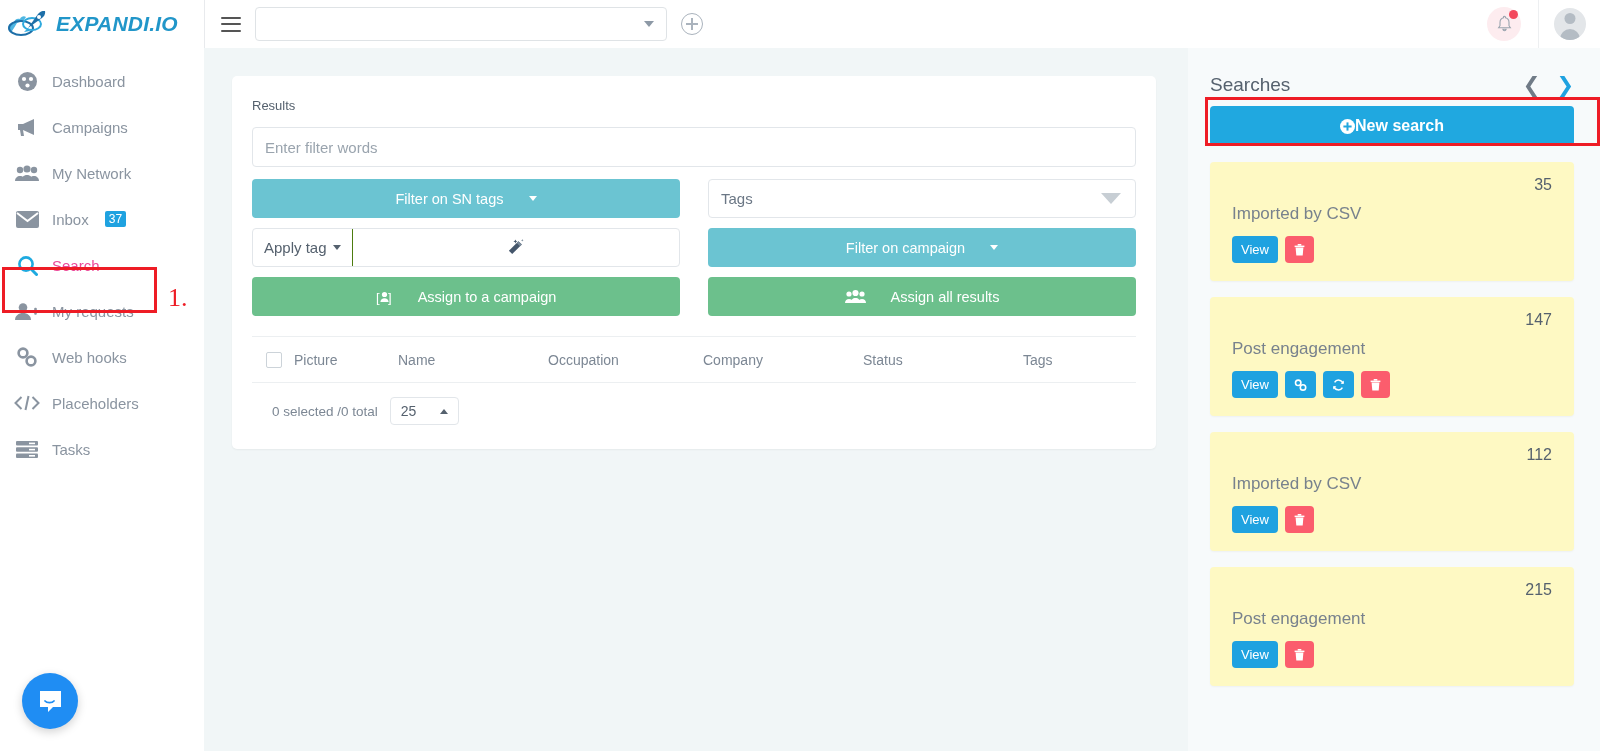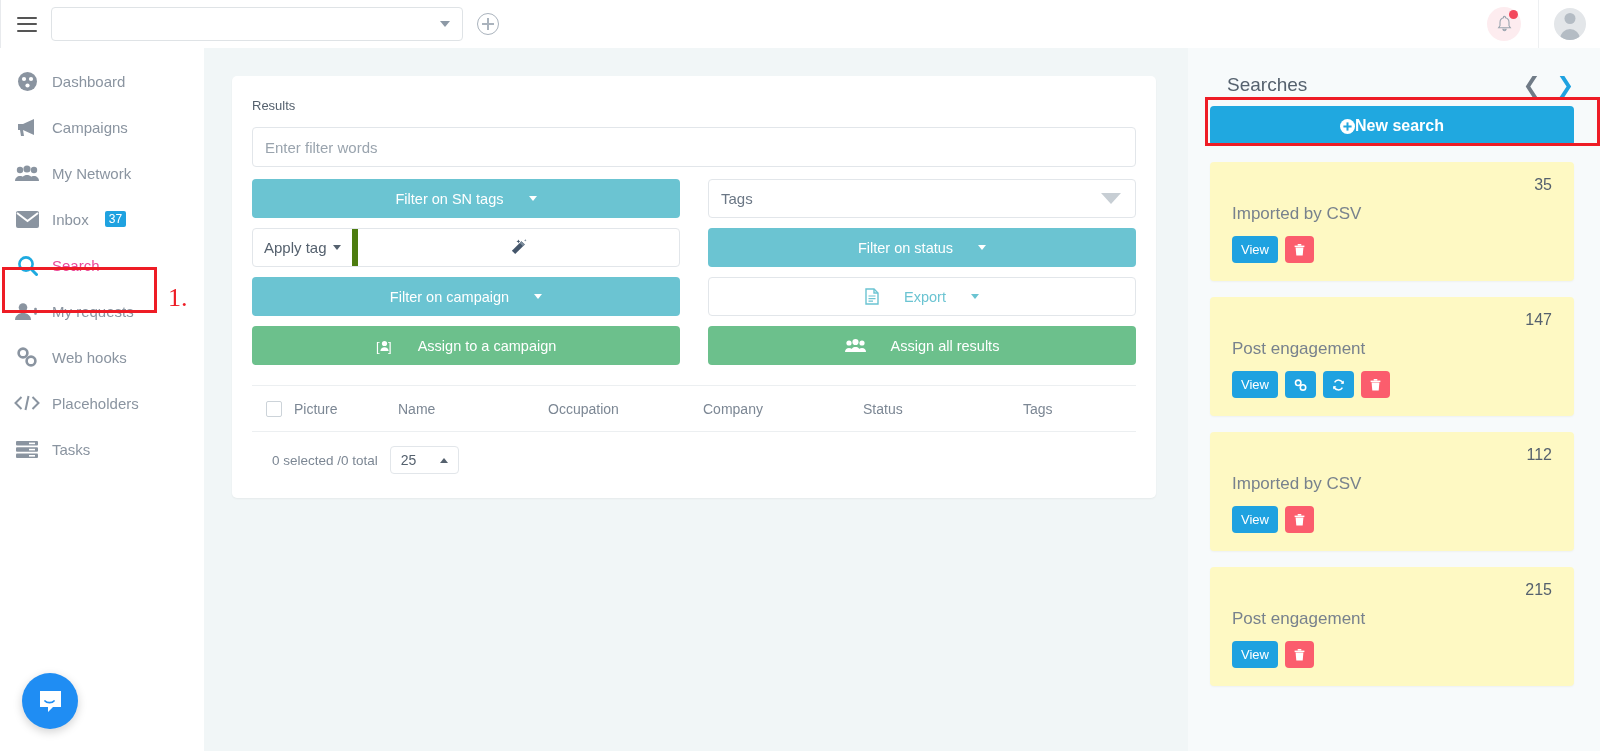--- a/index.html
+++ b/index.html
@@ -67,36 +67,36 @@
   .btn-teal { background: #6bc4d2; color: #fff; }
   .btn-green { background: #6cc08c; color: #fff; }
   .btn-outline { background: #fff; border: 1px solid #e2e6ea; color: #6bc4d2; }
   .caret-down { width: 0; height: 0; border-left: 4.5px solid transparent; border-right: 4.5px solid transparent; border-top: 5.5px solid currentColor; display:inline-block; }
   .select-box { height: 39px; border: 1px solid #e2e6ea; border-radius: 4px; background: #fff;
      display: flex; align-items: center; padding: 0 12px; font-size: 15px; color: #6b7785; position: relative; cursor: pointer; }
   .select-box .big-caret { position: absolute; right: 14px; width:0;height:0;
      border-left: 10px solid transparent; border-right: 10px solid transparent; border-top: 11px solid #c7ced4; }
   .applytag { height: 39px; display: flex; border: 1px solid #e2e6ea; border-radius: 4px; overflow: hidden; background: #fff; }
   .applytag .left { padding: 0 11px; display: flex; align-items: center; gap: 6px; font-size: 15px; color: #55616e;
-      border-right: 6px solid #4d7c0f; cursor: pointer; white-space: nowrap; }
+      border-right: 1px solid #4d7c0f; cursor: pointer; white-space: nowrap; }
   .applytag .right { flex: 1; display: flex; align-items: center; justify-content: center; }
 
   table.results { width: 100%; border-collapse: collapse; margin-top: 20px; }
   table.results th { text-align: left; font-weight: normal; font-size: 14px; color: #7c8794;
       padding: 14px 0; border-top: 1px solid #eceff1; border-bottom: 1px solid #eceff1; }
   .chk { width: 16px; height: 16px; border: 1px solid #ccd3d9; border-radius: 2px; display:inline-block; vertical-align: middle; cursor: pointer;}
   .nodata { text-align: center; font-size: 15.5px; color: #55616e; padding: 23px 0; border-bottom: 1px solid #eceff1; }
   .tfoot { display: flex; align-items: center; gap: 12px; padding: 14px 0 4px 20px; font-size: 13.5px; color: #7c8794; }
   .pagesel { border: 1px solid #e2e6ea; border-radius: 4px; padding: 5px 10px; font-size: 14px; color: #55616e;
       display: flex; align-items: center; gap: 24px; cursor: pointer; background:#fff; }
   .caret-up { width:0;height:0;border-left:4.5px solid transparent;border-right:4.5px solid transparent;border-bottom:5.5px solid #55616e; }
 
   
   .rightpanel { width: 412px; flex: 0 0 412px; background: #f7fafb; padding: 26px 26px 0 22px; position: relative; overflow: hidden; }
-  .rp-head { display: flex; align-items: center; justify-content: space-between; margin-bottom: 10px; margin-left: 17px; }
+  .rp-head { display: flex; align-items: center; justify-content: space-between; margin-bottom: 10px; }
   .rp-title { font-size: 19px; color: #55616e; }
   .rp-arrows { display: flex; gap: 16px; align-items: center; }
   .chev { font-size: 21px; line-height: 1; cursor: pointer; font-family: "DejaVu Sans", sans-serif; }
   .chev.gray { color: #707b87; }
   .chev.blue { color: #1fa2e0; }
   .btn-newsearch { width: 100%; height: 40px; background: #20a8e0; color: #fff; border: none; border-radius: 4px;
       font-size: 16px; font-weight: bold; display: flex; align-items: center; justify-content: center; gap: 0; cursor: pointer;
       font-family: "Liberation Sans", sans-serif; }
   .search-card { background: #fef9c3; border-radius: 4px; padding: 14px 22px 18px 22px; margin-top: 16px; box-shadow: 0 1px 2px rgba(0,0,0,.04); }
   .sc-count { text-align: right; font-size: 16px; color: #55616e; }
@@ -107,20 +107,33 @@
   .sbtn.blue { background: #1fa2e0; }
   .sbtn.red { background: #fb5d6d; }
   .icon-svg { display: block; }
 </style>
 </head>
 <body>
 
 <div class="app">
 
   <div class="topbar">
+    <div class="brand">
+      <span class="logo-mark">
+        <svg width="42" height="30" viewBox="0 0 42 30" class="icon-svg">
+          <path d="M4 22c-3 0-4-2-3.5-4.5S3 14 5.5 14.5C6 11 9 9 12 10c1-2.5 4-3.5 6-2l-2 3-7 3-3 5z" fill="#2fa9dd" opacity=".85"></path>
+          <ellipse cx="13" cy="19" rx="12" ry="7" fill="none" stroke="#1d6fa8" stroke-width="2"></ellipse>
+          <ellipse cx="24" cy="15" rx="9" ry="6" fill="none" stroke="#2fa9dd" stroke-width="2"></ellipse>
+          <path d="M20 19 L30 5 C33 1 37 2 37 2 C37 2 38 6 34 9 L20 19Z" fill="#1d6fa8"></path>
+          <circle cx="31" cy="8" r="2" fill="#fff"></circle>
+          <path d="M20 19 l-4 4 l6-1z" fill="#2fa9dd"></path>
+        </svg>
+      </span>
+      <span class="brand-text">EXPANDI.IO</span>
+    </div>
 
     <div class="topbar-right-of-brand">
       <span class="hamburger">
           <i></i>
           <i></i>
           <i></i>
         </span>
       <div class="acct-select">
         <span></span>
         <span class="caret"></span>
@@ -289,41 +302,26 @@
                 <svg width="19" height="19" viewBox="0 0 19 19" class="icon-svg">
                   <path d="M12.5 3.2 L15.8 6.5 L6.2 16.1 L2.9 12.8Z" fill="#44566b"></path>
                   <path d="M12.5 3.2 L15.8 6.5 L14.1 8.2 L10.8 4.9Z" fill="#7d8d9c"></path>
                   <path d="M9.4 1.4 l.6 1.4 1.4.6 -1.4.6 -.6 1.4 -.6-1.4 -1.4-.6 1.4-.6z" fill="#44566b"></path>
                   <path d="M16.3 1 l.4.9.9.4-.9.4-.4.9-.4-.9-.9-.4.9-.4z" fill="#7d8d9c"></path>
                 </svg>
               </span>
             </div>
           </div>
 
-          <button class="btn btn-teal">
-            <span>Filter on status</span>
-            <span class="caret-down"></span>
-          </button>
 
           <button class="btn btn-teal">
             <span>Filter on campaign</span>
             <span class="caret-down"></span>
           </button>
 
-          <button class="btn btn-outline">
-            <span>
-              <svg width="14" height="17" viewBox="0 0 14 17" class="icon-svg">
-                  <path d="M1 1h8l4 4v11H1z" fill="none" stroke="#6bc4d2" stroke-width="1.4"></path>
-                  <path d="M9 1v4h4" fill="none" stroke="#6bc4d2" stroke-width="1.4"></path>
-                  <path d="M3.5 8h7M3.5 10.6h7M3.5 13.2h4.5" stroke="#6bc4d2" stroke-width="1.2"></path>
-                </svg>
-            </span>
-            <span>Export</span>
-            <span class="caret-down"></span>
-          </button>
 
           <button class="btn btn-green">
             <span>
               <svg width="17" height="16" viewBox="0 0 17 16" class="icon-svg">
                 <text x="0" y="12.5" font-size="13" fill="#fff" font-family="Liberation Sans, sans-serif">[</text>
                 <circle cx="8.5" cy="5.5" r="2.6" fill="#fff"></circle>
                   <path d="M4.4 13c0-2.3 1.9-3.8 4.1-3.8s4.1 1.5 4.1 3.8z" fill="#fff"></path>
                 <text x="12" y="12.5" font-size="13" fill="#fff" font-family="Liberation Sans, sans-serif">]</text>
               </svg>
             </span>

